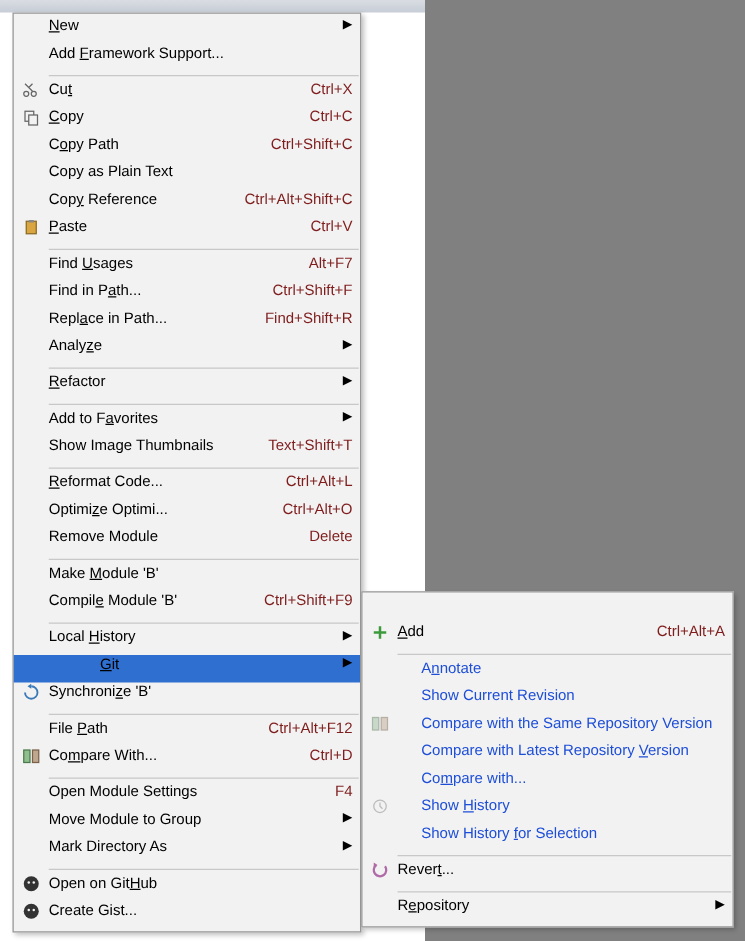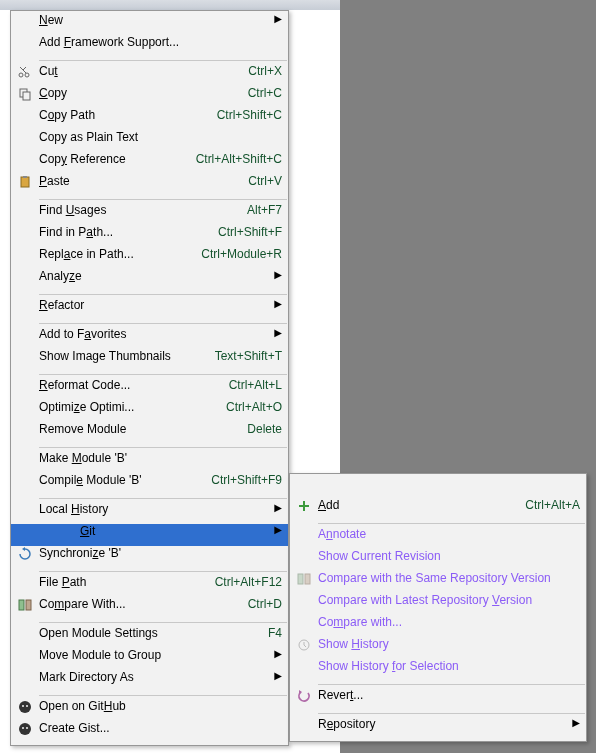--- a/index.html
+++ b/index.html
@@ -58,38 +58,39 @@
     position: relative;
     white-space: nowrap;
     color: #000;
   }
   .item.selected {
     background: #2f6fcf;
     color: #000000;
     padding-left: 45px;
   }
   .item.disabled {
-    color: #8b5cf6;
+    color: #1d4ed8;
+    gap: 19px;
   }
   .icon-slot {
     width: 20px;
     height: 16px;
     display: flex;
     align-items: center;
     justify-content: center;
     flex-shrink: 0;
   }
   .label {
     flex: 1 1 auto;
     padding-left: 4px;
   }
   .shortcut {
     flex: 0 0 auto;
     padding-left: 12px;
-    color: #14532d;
+    color: #7f1d1d;
   }
   .arrow {
     flex: 0 0 auto;
     width: 10px;
     text-align: right;
     font-size: 10px;
     padding-left: 6px;
   }
   .sep {
     height: 1px;
@@ -175,21 +176,21 @@
       <span class="shortcut">Alt+F7</span>
     </div>
     <div class="item">
       <span class="icon-slot"></span>
       <span class="label"><span>Find in P</span><span class="mn">a</span><span>th...</span></span>
       <span class="shortcut">Ctrl+Shift+F</span>
     </div>
     <div class="item">
       <span class="icon-slot"></span>
       <span class="label"><span>Repl</span><span class="mn">a</span><span>ce in Path...</span></span>
-      <span class="shortcut">Ctrl+Module+R</span>
+      <span class="shortcut">Find+Shift+R</span>
     </div>
     <div class="item">
       <span class="icon-slot"></span>
       <span class="label"><span>Analy</span><span class="mn">z</span><span>e</span></span>
       <span class="arrow">▶</span>
     </div>
 
     <div class="sep"></div>
 
     <div class="item">

